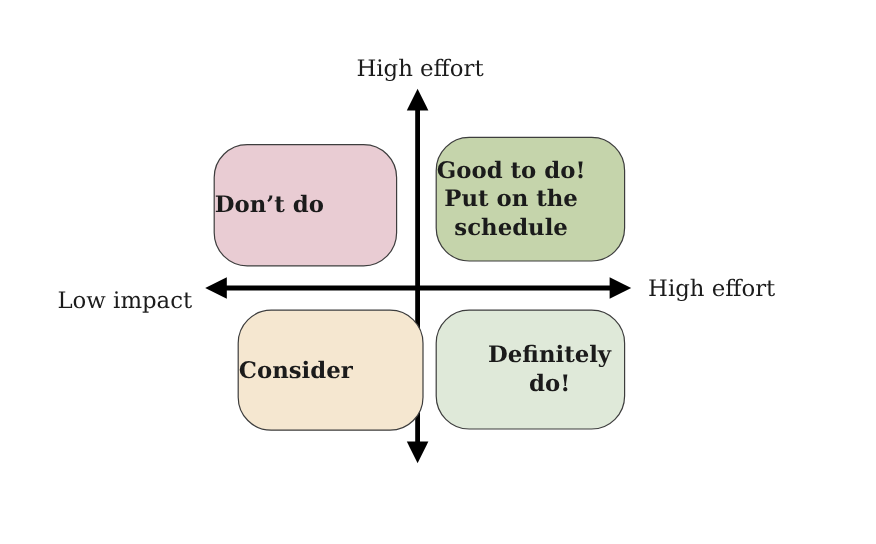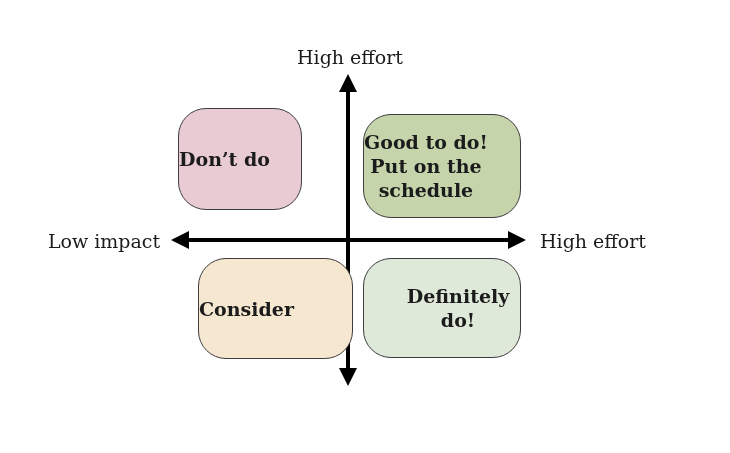--- a/index.html
+++ b/index.html
@@ -39,28 +39,28 @@
     line-height: 24px;
     white-space: pre-line;
   }
   .axis-label {
     position: absolute;
     font-size: 19px;
     line-height: 22px;
     white-space: nowrap;
     transform: translate(-50%, -50%);
   }
-  #box-dont-do        { left: 178px; top: 108px; width: 124px; height: 102px; }
+  #box-dont-do        { left: 178px; top: 120px; width: 153px; height: 102px; }
   #box-good-to-do     { left: 363px; top: 114px; width: 158px; height: 104px; }
   #box-consider       { left: 176px; top: 258px; width: 155px; height: 101px; }
   #box-definitely-do  { left: 363px; top: 258px; width: 158px; height: 100px; }
 
   #label-high-effort  { left: 350px; top: 57px;  }
   #label-low-effort   { left: 350px; top: 420px; }
-  #label-low-impact   { left: 104px; top: 241px; text-align: center; }
+  #label-low-impact   { left: 104px; top: 251px; text-align: center; }
   #label-high-impact  { left: 593px; top: 241px; }
 </style>
 </head>
 <body>
 
 <div class="canvas">
 
   <svg class="axes-svg" viewBox="0 0 730 453" xmlns="http://www.w3.org/2000/svg">
 
     <g>

